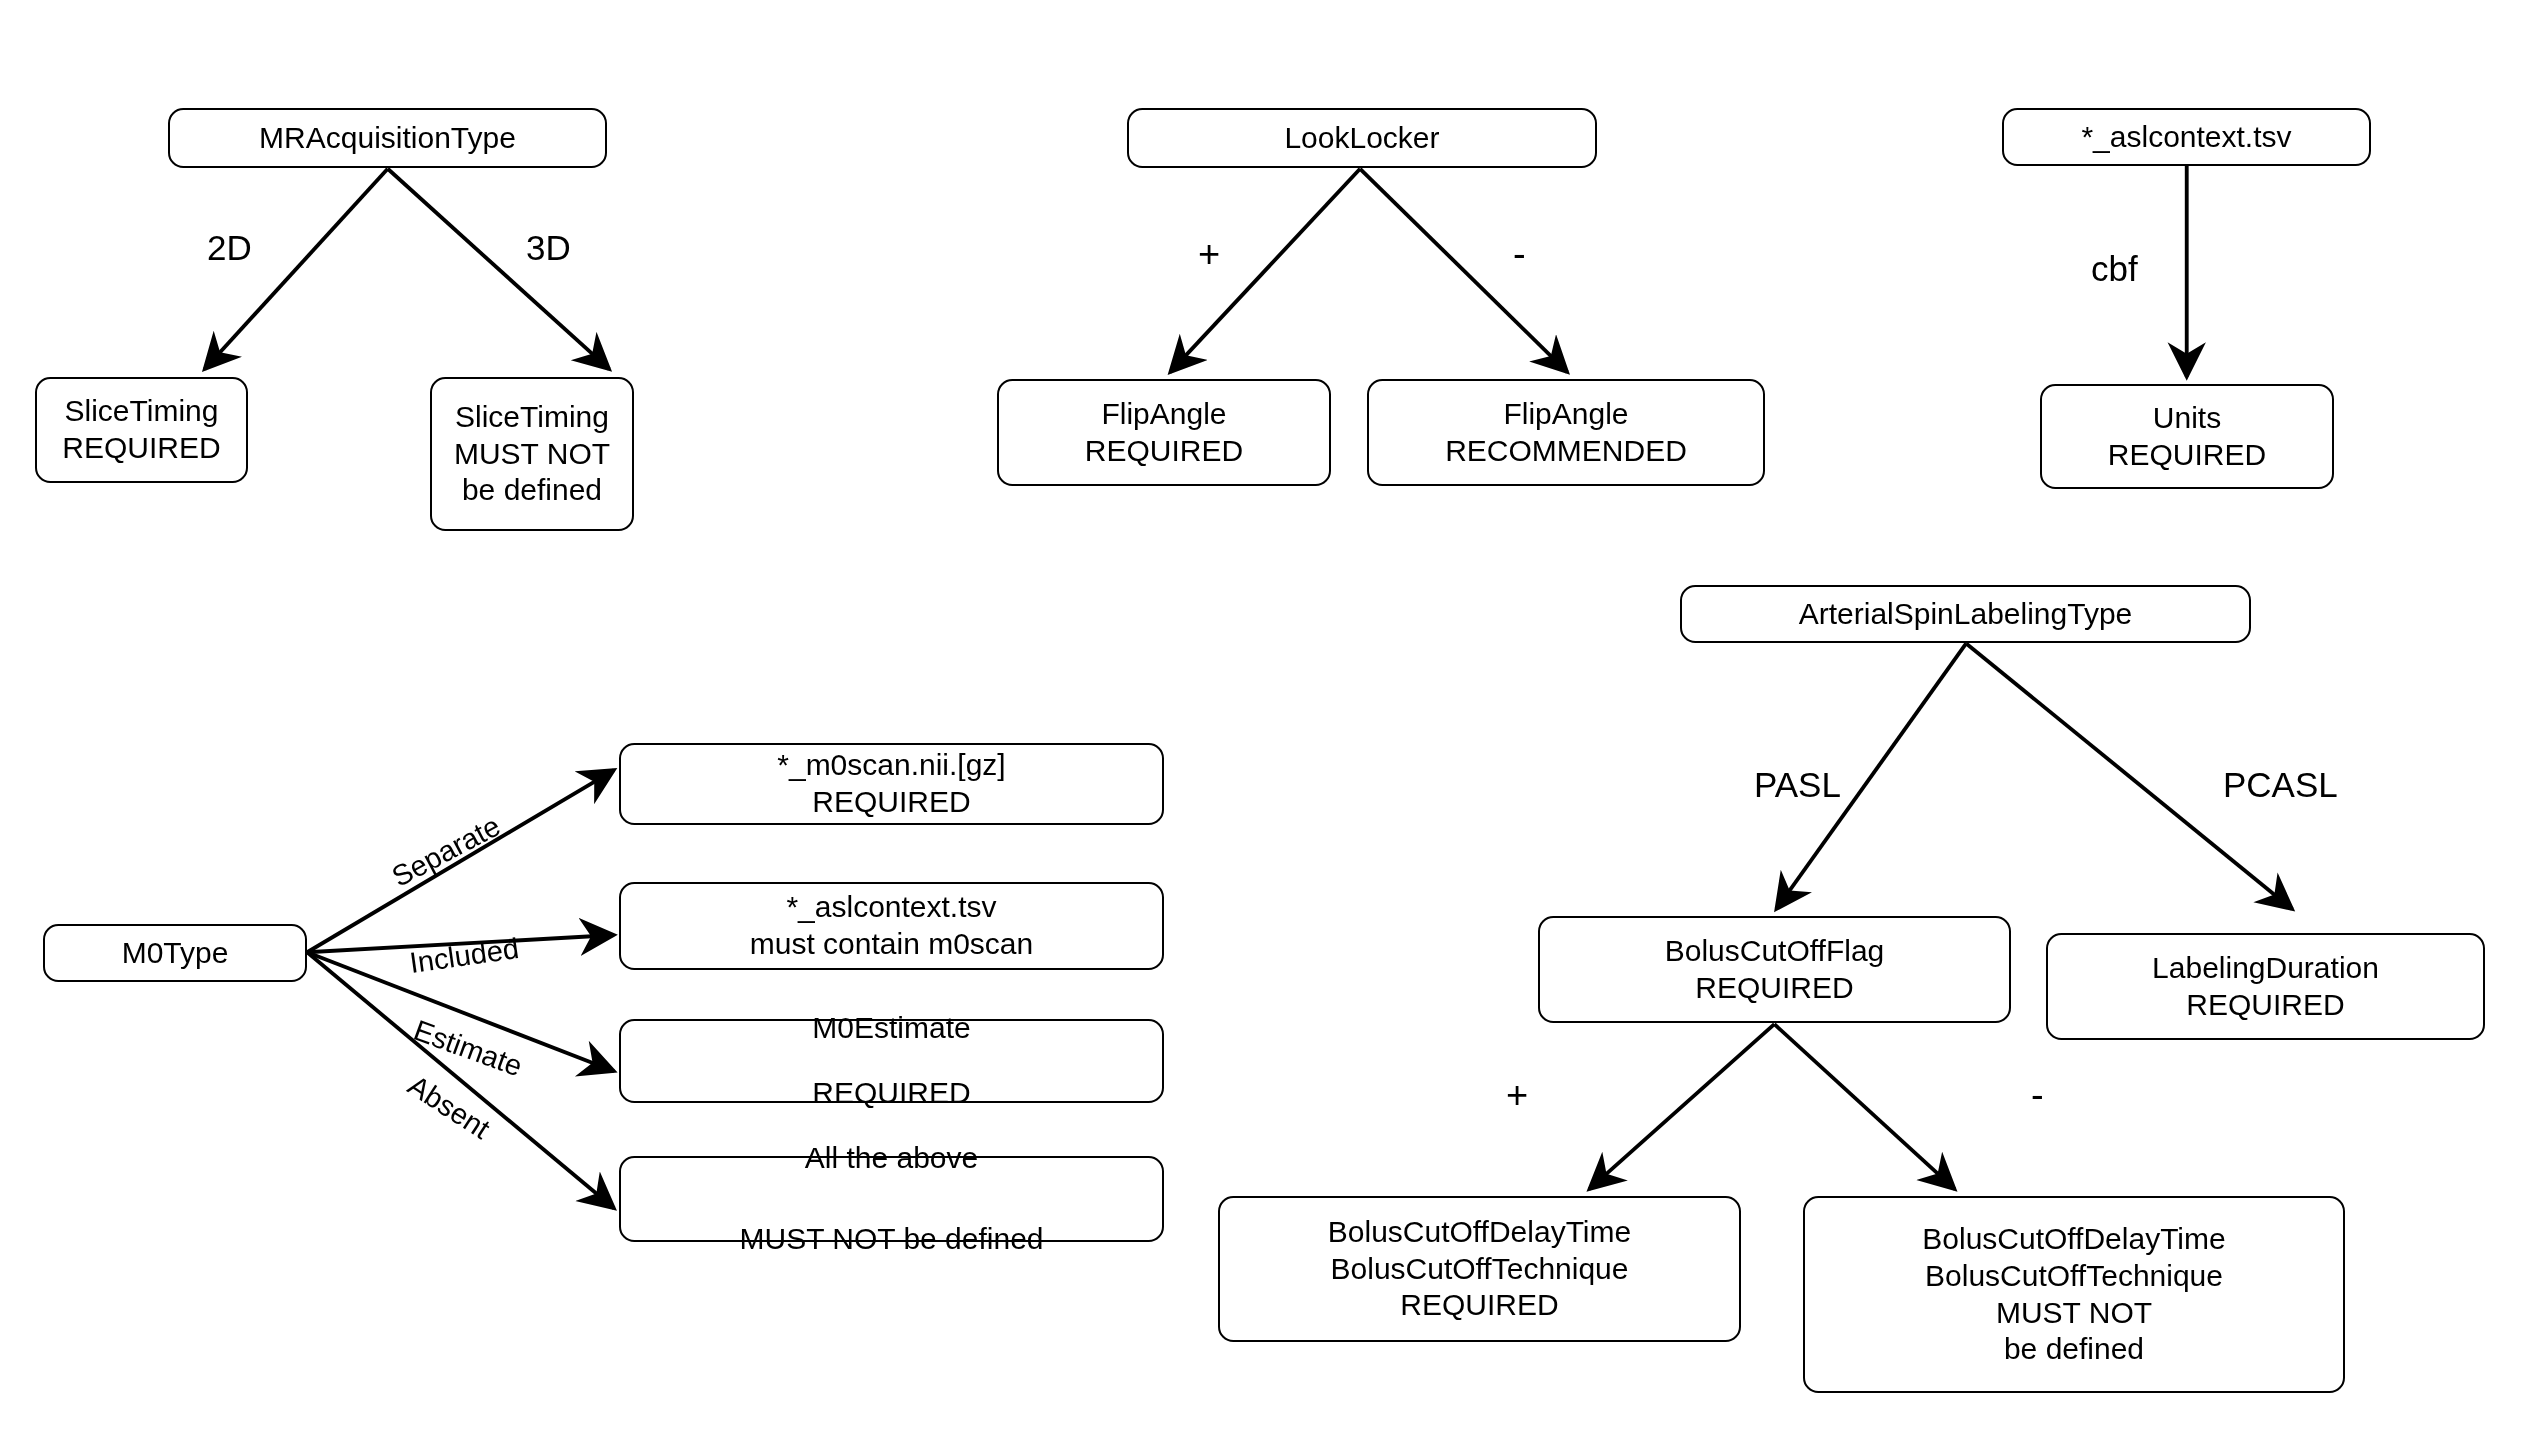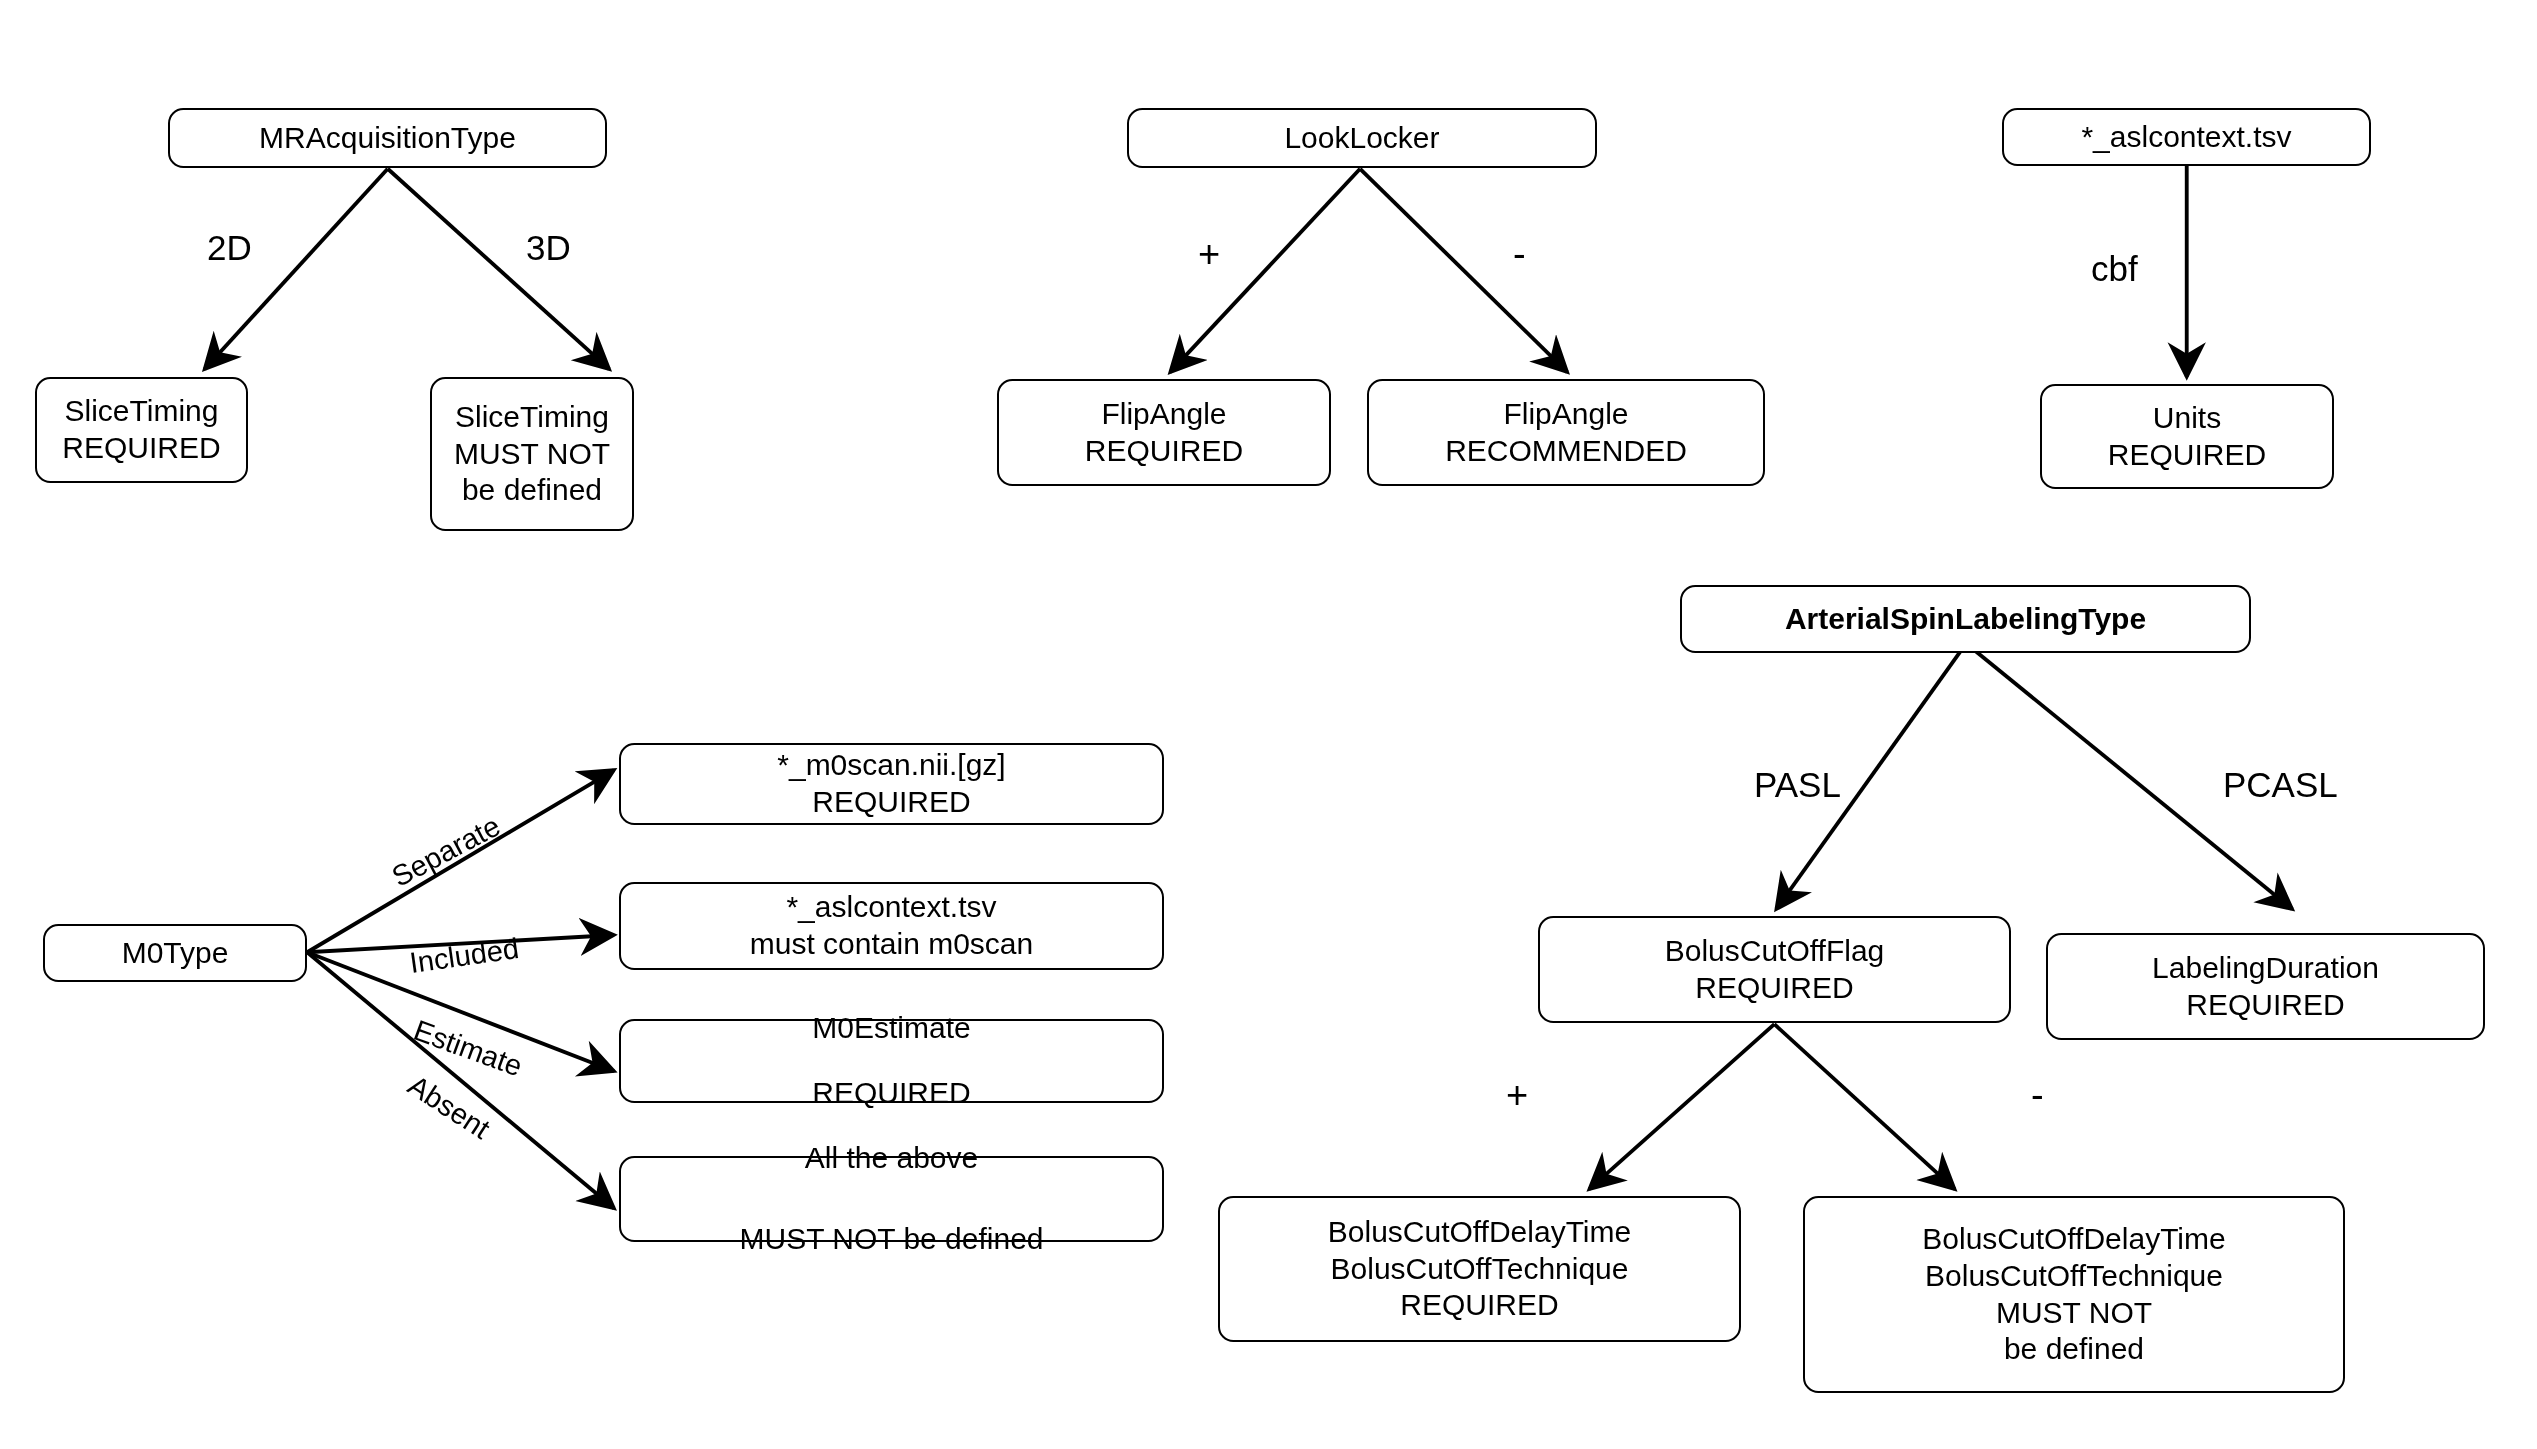--- a/index.html
+++ b/index.html
@@ -142,21 +142,21 @@
   <div class="node" style="left:619px;top:1019px;width:545px;height:84px;gap:28px;">
     <span class="ln">M0Estimate</span>
     <span class="ln">REQUIRED</span>
   </div>
 
   <div class="node" style="left:619px;top:1156px;width:545px;height:86px;gap:44px;">
     <span class="ln">All the above</span>
     <span class="ln">MUST NOT be defined</span>
   </div>
 
-  <div class="node" style="left:1680px;top:585px;width:571px;height:68px;font-weight:bold;">
+  <div class="node" style="left:1680px;top:585px;width:571px;height:58px;">
     <span class="ln">ArterialSpinLabelingType</span>
   </div>
 
   <div class="edge-label" style="left:1754px;top:767px;">PASL</div>
   <div class="edge-label" style="left:2223px;top:767px;">PCASL</div>
 
   <div class="node" style="left:1538px;top:916px;width:473px;height:107px;">
     <span class="ln">BolusCutOffFlag</span>
     <span class="ln">REQUIRED</span>
   </div>

